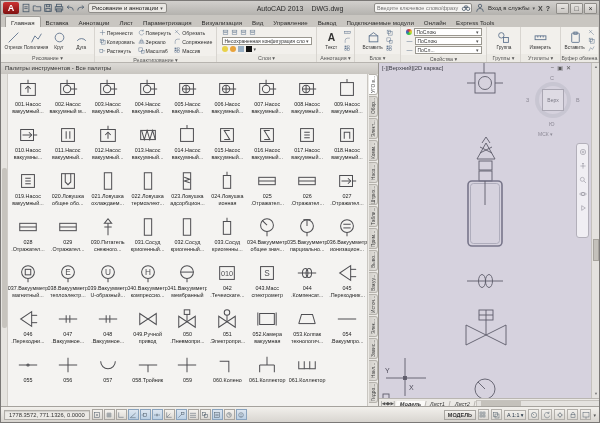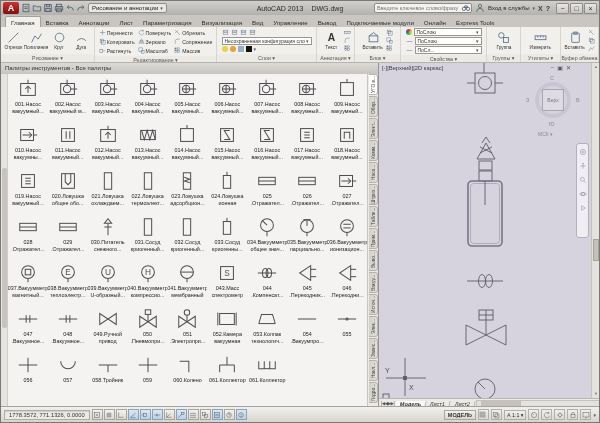--- a/index.html
+++ b/index.html
@@ -960,20 +960,28 @@
             <div class="pal-item">
               <svg viewBox="0 0 24 24">
                 <circle cx="12" cy="11" r="7"></circle>
                 <line x1="5" y1="11" x2="19" y2="11"></line>
                 <line x1="12" y1="18" x2="12" y2="22"></line>
               </svg>
               <span class="pal-label">041.Вакуумметр
 мембранный</span>
             </div>
 
+            <div class="pal-item">
+              <svg viewBox="0 0 24 24">
+                <rect x="4" y="5" width="16" height="14"></rect>
+                <text x="12" y="15" text-anchor="middle" font-size="8">010</text>
+              </svg>
+              <span class="pal-label">042
+.Течеискате...</span>
+            </div>
 
             <div class="pal-item">
               <svg viewBox="0 0 24 24">
                 <rect x="5" y="5" width="14" height="14"></rect>
                 <text x="12" y="15" text-anchor="middle" font-size="9">S</text>
               </svg>
               <span class="pal-label">043.Масс
 спектрометр</span>
             </div>
 

